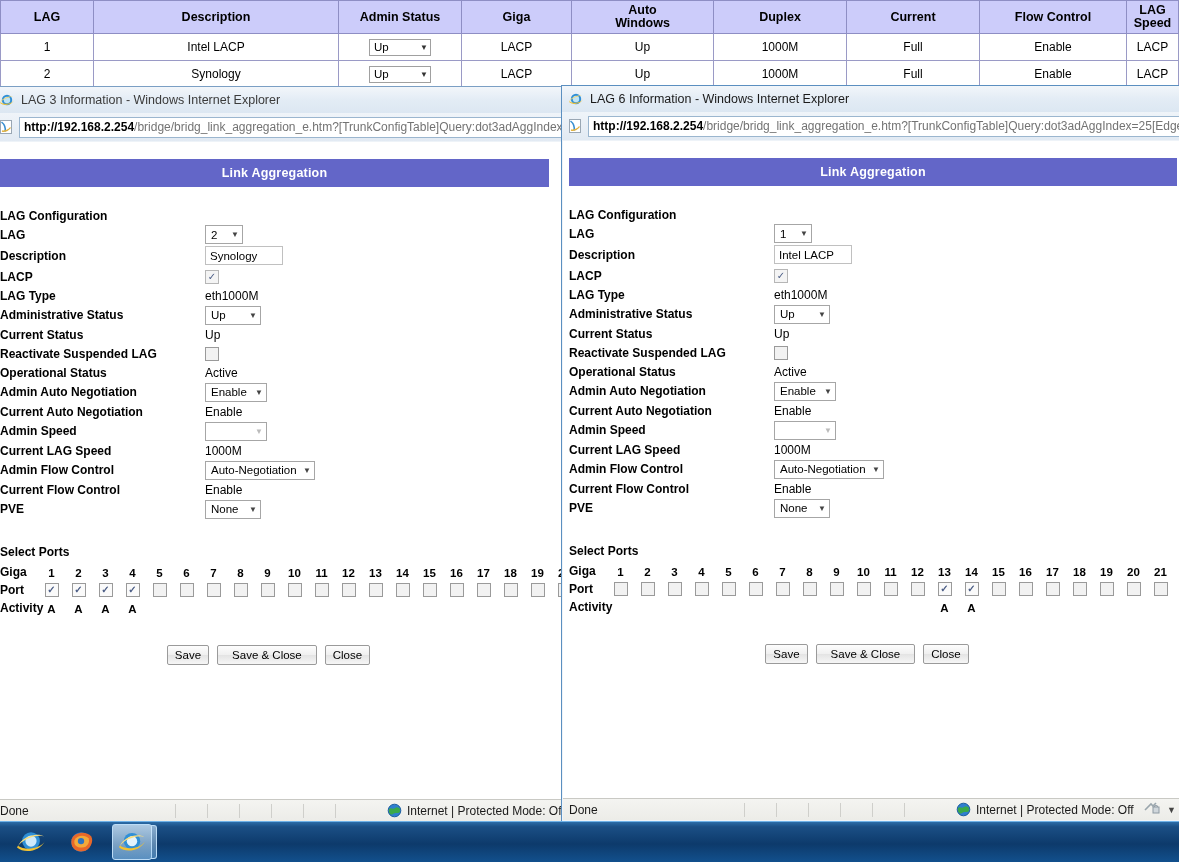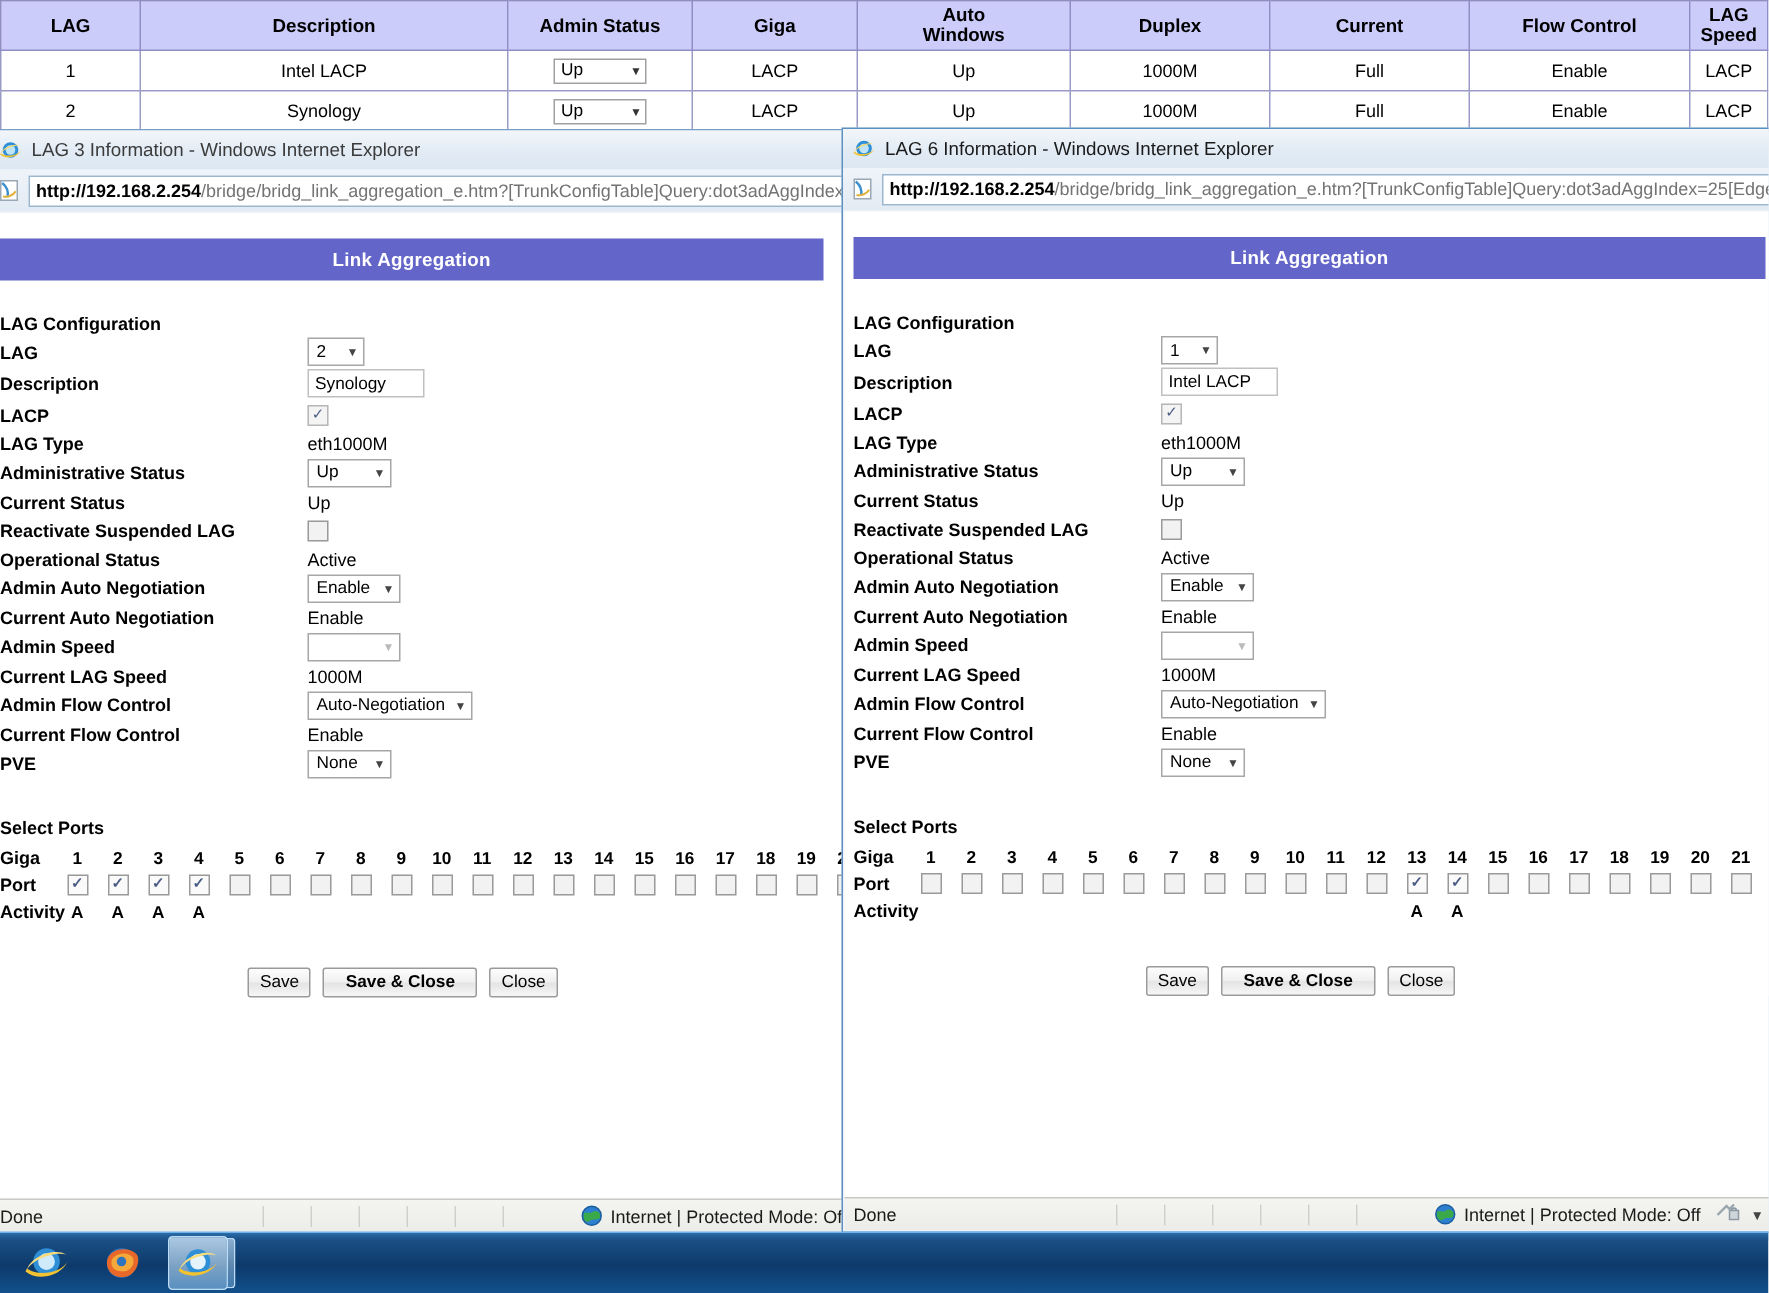--- a/index.html
+++ b/index.html
@@ -191,21 +191,21 @@
   .btnrow { display:flex; justify-content:center; gap:8px; margin-top: 30px; }
   .btn {
     font-family:"Liberation Sans", sans-serif;
     font-size: 11.5px; color:#000;
     background: linear-gradient(180deg,#fdfdfd 0%, #f0f0f0 48%, #e4e4e4 52%, #f6f6f6 100%);
     border: 1px solid #9a9a9a; border-radius: 2px;
     padding: 2px 7px; height: 20px;
     display:flex; align-items:center; justify-content:center;
     box-sizing: border-box;
   }
-  .btn.wide { padding: 2px 14px; font-weight: bold; }
+  .btn.wide { padding: 2px 14px; }
 
   
   .taskbar {
     position:absolute; left:0; bottom:0; width:1179px; height:40px;
     background: linear-gradient(180deg, #2b6ca8 0%, #1b4f85 12%, #0d3a6b 55%, #12508d 100%);
     border-top: 1px solid #6fb2e8;
     display:flex; align-items:center;
   }
   .tb-icon {
     width: 38px; height: 34px; margin-left: 12px;

